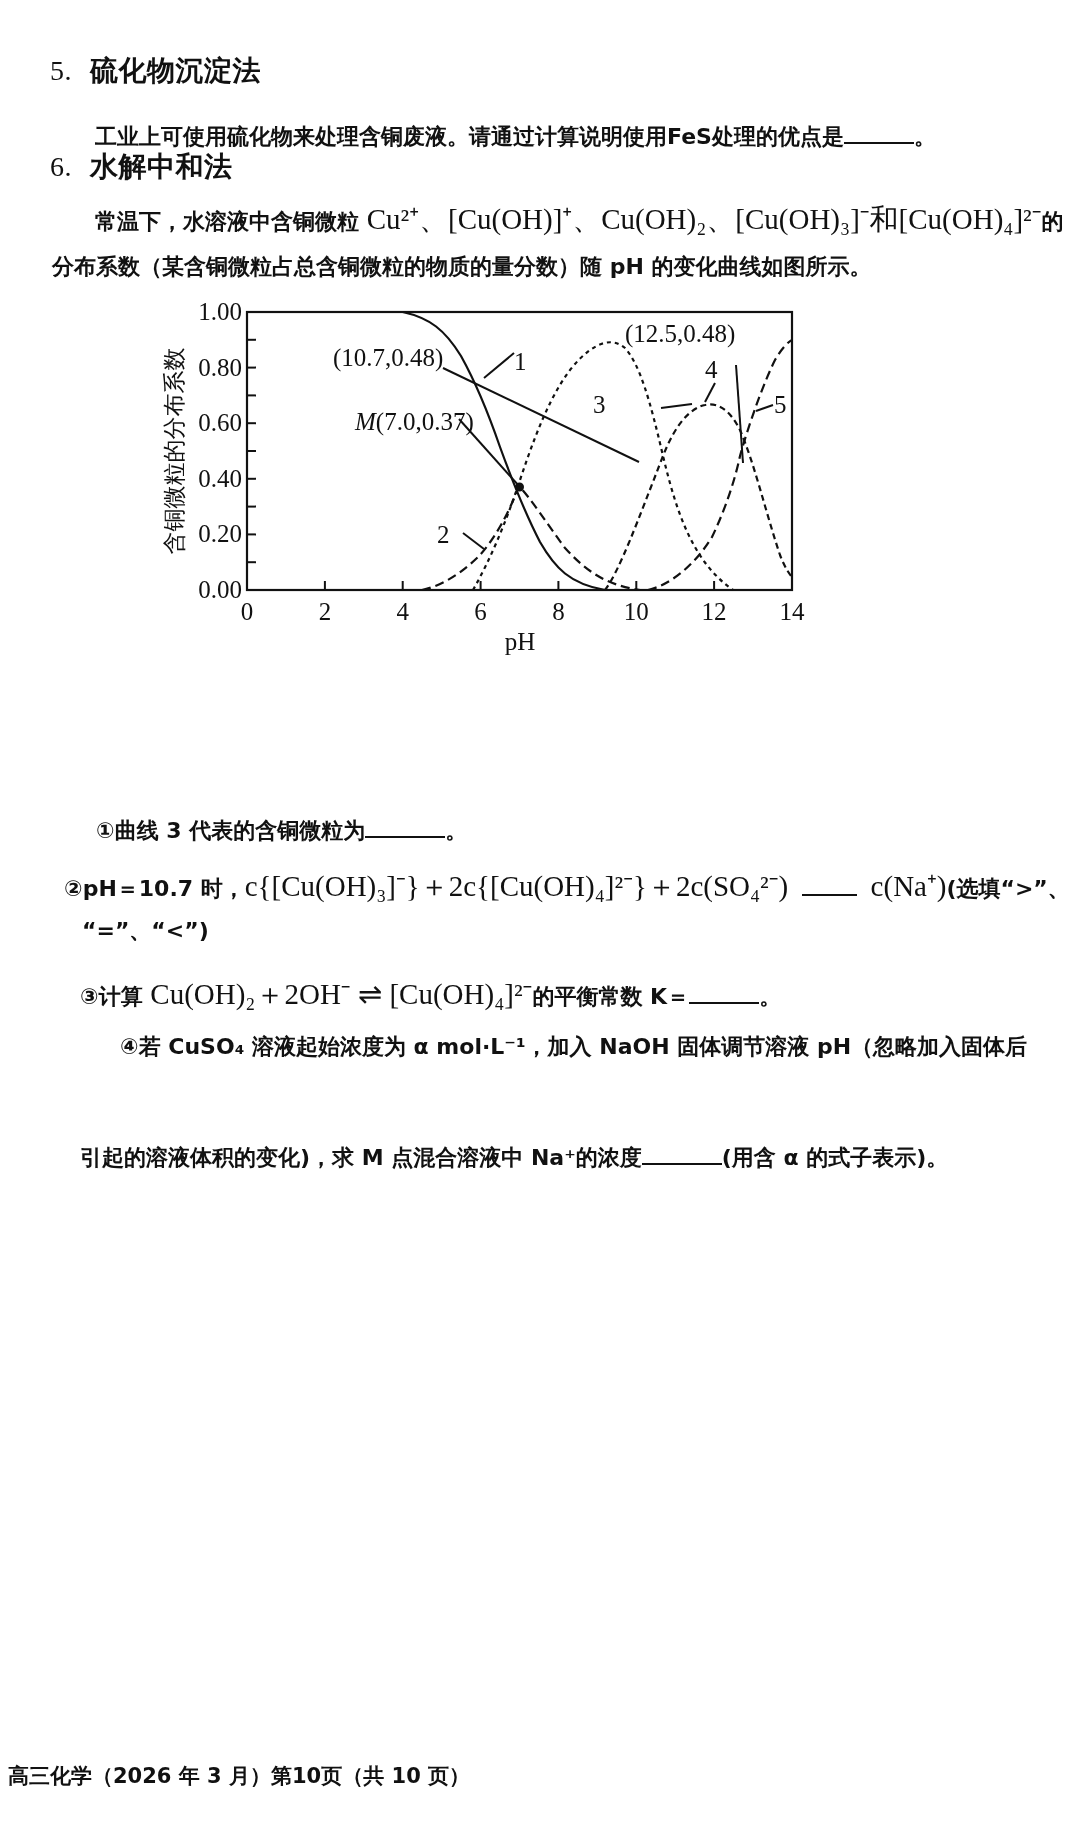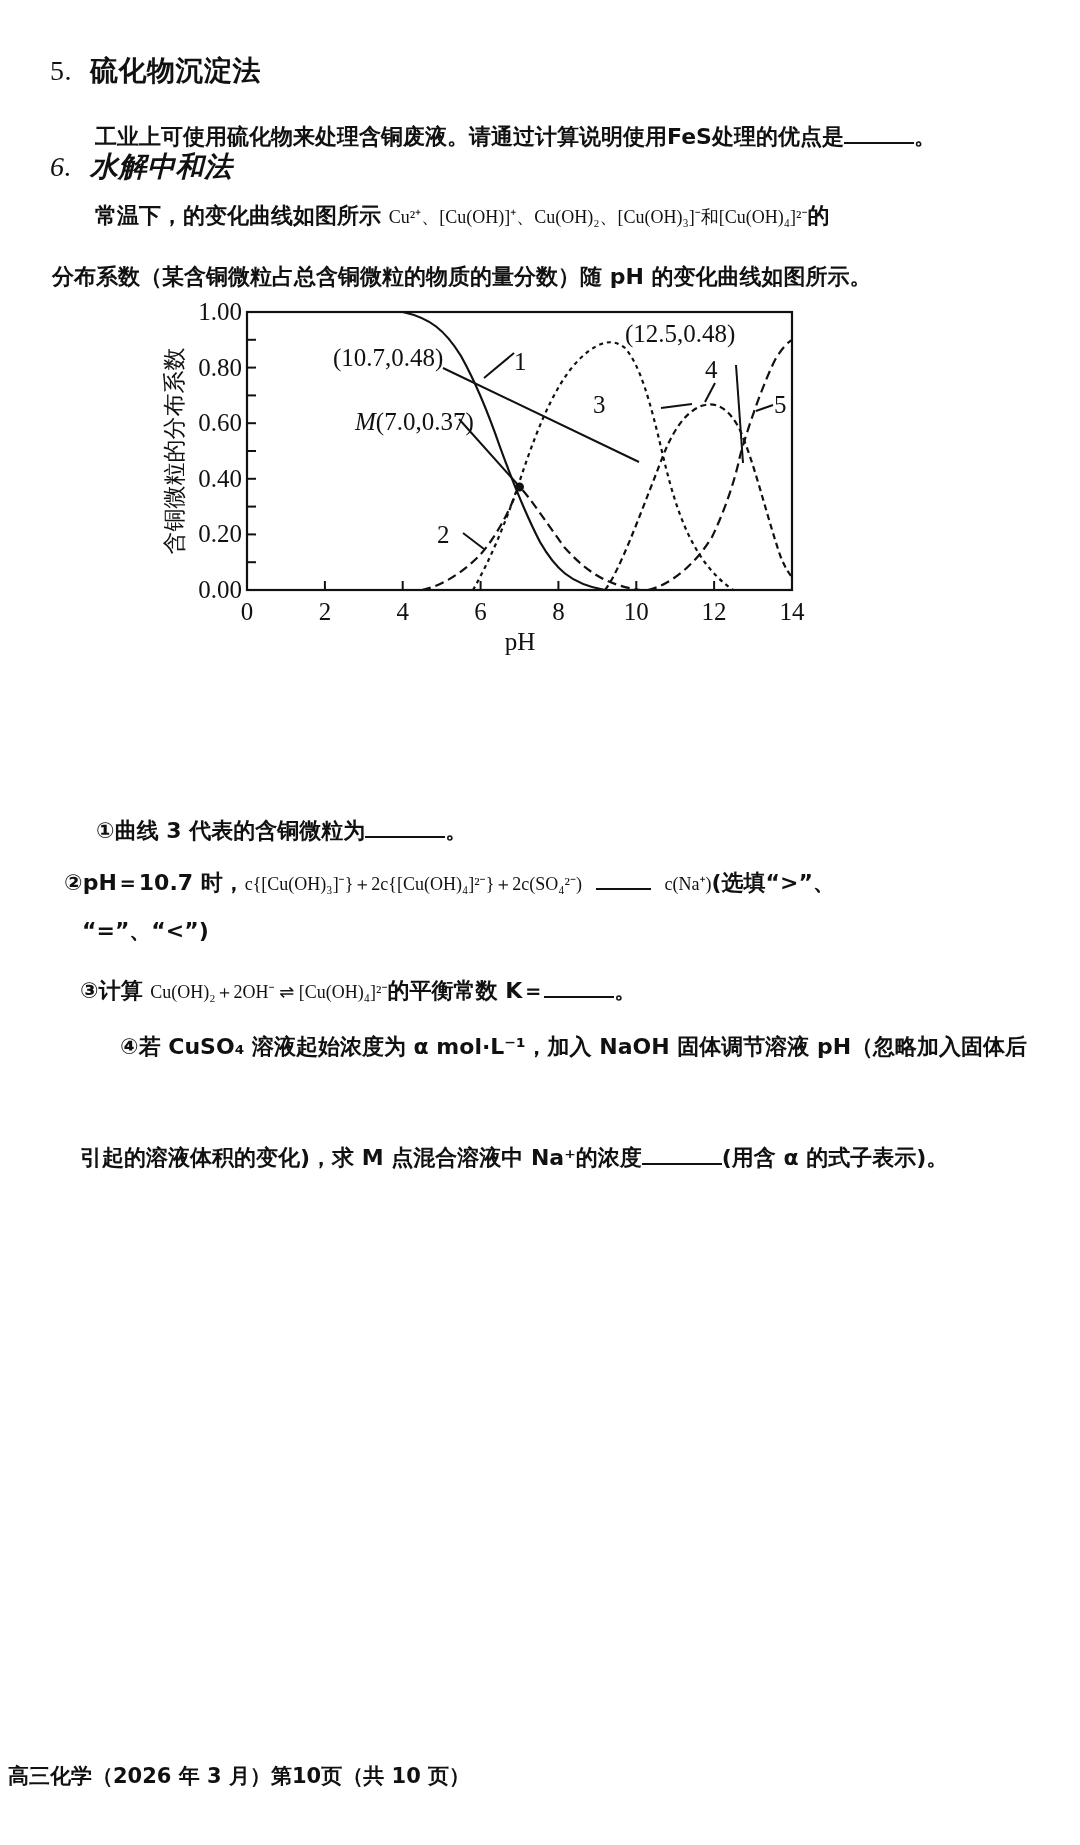--- a/index.html
+++ b/index.html
@@ -5,42 +5,42 @@
   html, body { margin: 0; padding: 0; background: #ffffff; }
   body {
     width: 1080px; height: 1845px; position: relative; overflow: hidden;
     font-family: "DejaVu Serif", "Liberation Serif", serif;
     color: #111;
   }
   .abs { position: absolute; }
   .heading { font-size: 28px; font-weight: bold; font-family: "DejaVu Sans", "Liberation Sans", sans-serif; letter-spacing: 0.5px; }
   .heading .num { font-family: "Liberation Serif", serif; font-weight: normal; margin-right: 18px; }
   .para { font-size: 22px; font-weight: bold; font-family: "DejaVu Sans", "Liberation Sans", sans-serif; line-height: 1.0; white-space: nowrap; }
-  .para .latin { font-family: "Liberation Serif", serif; font-weight: normal; font-size: 18px; }
+  .para .latin { font-family: "Liberation Serif", serif; font-weight: normal; font-size: 29px; }
   .blank { display: inline-block; border-bottom: 2px solid #111; vertical-align: baseline; height: 4px; }
   .footer { font-size: 21px; font-weight: bold; font-family: "DejaVu Sans", "Liberation Sans", sans-serif; }
   svg text { font-family: "Liberation Serif", serif; }
 </style>
 </head>
 <body>
 
 <div class="abs heading" style="left:50px; top:52px;">
   <span class="num">5.</span><span>硫化物沉淀法</span>
 </div>
 <div class="abs para" style="left:95px; top:108px;margin-top:18px;">
   <span>工业上可使用硫化物来处理含铜废液。请通过计算说明使用FeS处理的优点是</span><span class="blank" style="width:70px;"></span><span>。</span>
 </div>
 
-<div class="abs heading" style="left:50px; top:148px;font-style:italic;">
+<div class="abs heading" style="left:50px; top:148px;">
   <span class="num">6.</span><span>水解中和法</span>
 </div>
 <div class="abs para" style="left:95px; top:205px;">
-  <span>常温下，的变化曲线如图所示 </span><span class="latin">Cu²⁺、[Cu(OH)]⁺、Cu(OH)₂、[Cu(OH)₃]⁻和[Cu(OH)₄]²⁻</span><span>的</span>
+  <span>常温下，水溶液中含铜微粒 </span><span class="latin">Cu²⁺、[Cu(OH)]⁺、Cu(OH)₂、[Cu(OH)₃]⁻和[Cu(OH)₄]²⁻</span><span>的</span>
 </div>
-<div class="abs para" style="left:52px; top:266px;text-align:center;">分布系数（某含铜微粒占总含铜微粒的物质的量分数）随 pH 的变化曲线如图所示。</div>
+<div class="abs para" style="left:52px; top:256px;text-align:center;">分布系数（某含铜微粒占总含铜微粒的物质的量分数）随 pH 的变化曲线如图所示。</div>
 
 <svg class="abs" style="left:0; top:290px;" width="1080" height="380" viewBox="0 290 1080 380">
 
   <rect x="247" y="312" width="545" height="278" fill="none" stroke="#111" stroke-width="2.2"></rect>
 
   <g stroke="#111" stroke-width="2">
     <line x1="247" y1="339.8" x2="256" y2="339.8"></line>
     <line x1="247" y1="367.6" x2="256" y2="367.6"></line>
     <line x1="247" y1="395.4" x2="256" y2="395.4"></line>
     <line x1="247" y1="423.2" x2="256" y2="423.2"></line>

